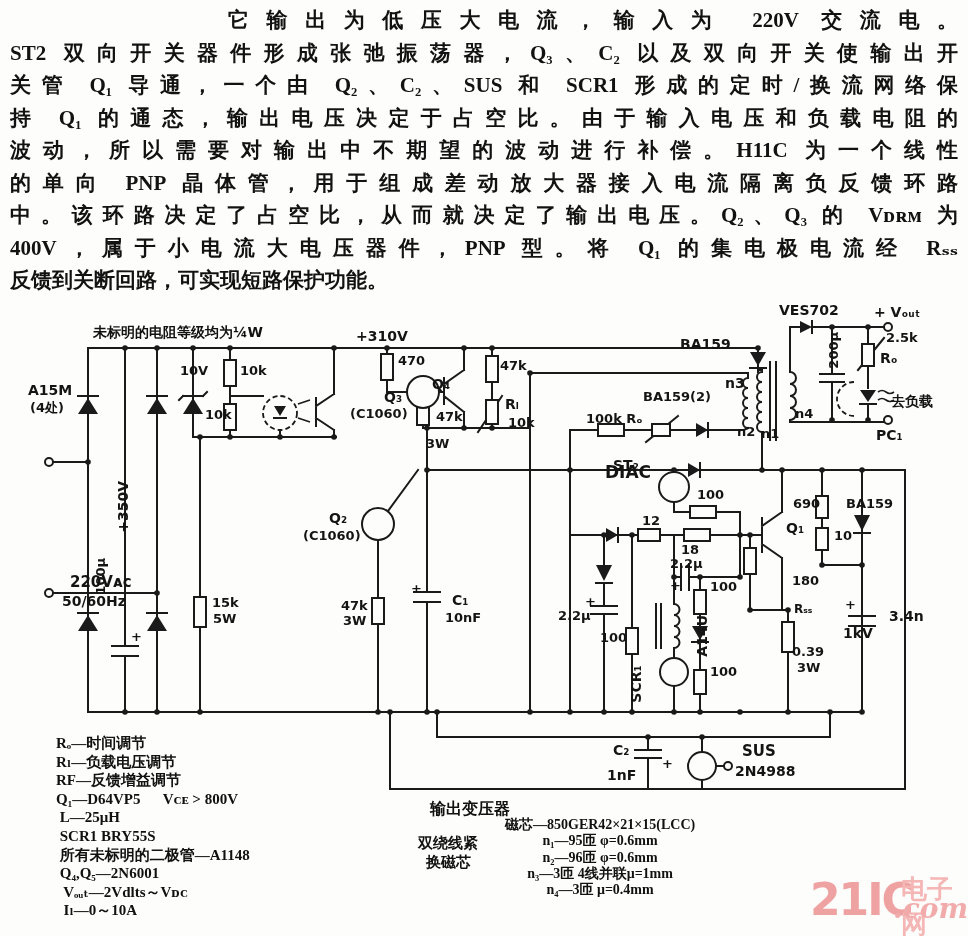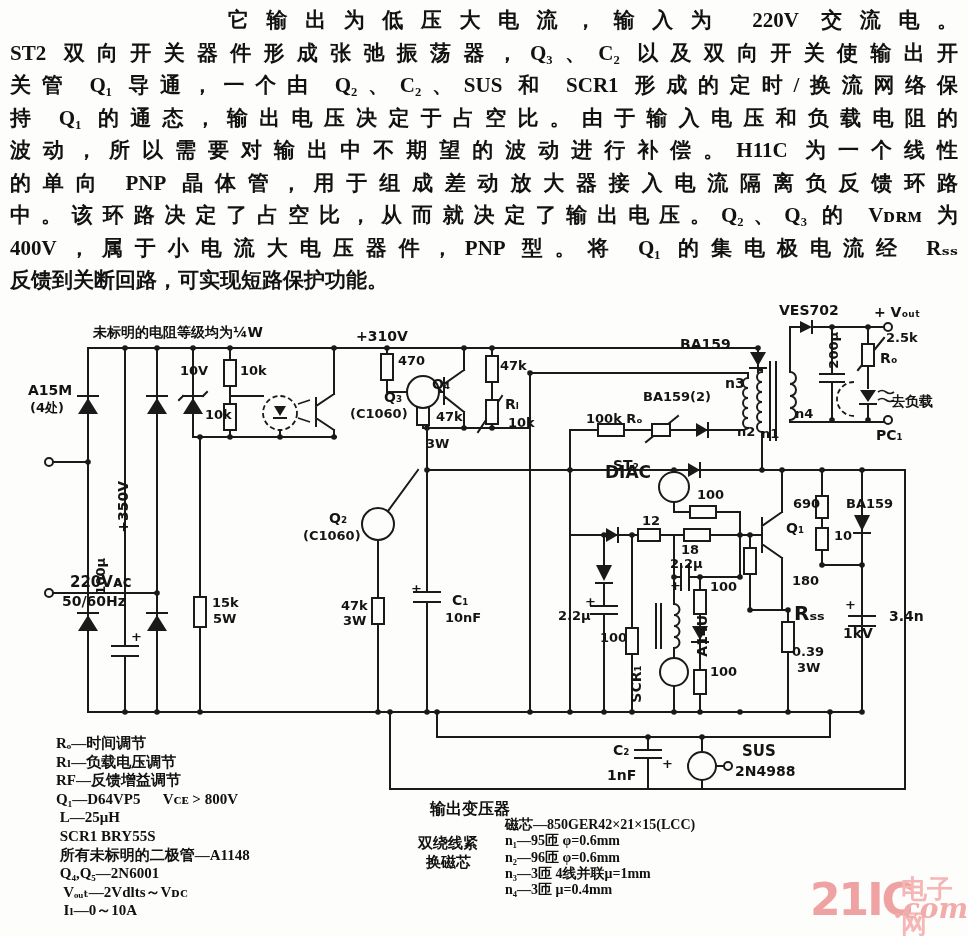--- a/index.html
+++ b/index.html
@@ -28,21 +28,21 @@
   .top-note{position:absolute;left:93px;top:324px;font-family:"DejaVu Sans",sans-serif;
             font-size:14px;font-weight:bold;}
   
   .notes{position:absolute;left:56px;top:734px;font-size:15px;font-weight:bold;}
   .notes div{height:18.6px;line-height:18.6px;white-space:pre;}
   
   .xfmr-title{position:absolute;left:430px;top:799px;font-size:16px;font-weight:bold;}
   .xfmr-left1{position:absolute;left:418px;top:834px;font-size:15px;font-weight:bold;}
   .xfmr-left2{position:absolute;left:426px;top:853px;font-size:15px;font-weight:bold;}
   .xfmr-lines{position:absolute;left:505px;top:817px;font-size:14px;font-weight:bold;}
-  .xfmr-lines div{height:16.3px;line-height:16.3px;white-space:pre;}
+  .xfmr-lines div{height:16.3px;line-height:16.3px;white-space:pre;text-align:center;}
   
   .wm-brand{position:absolute;left:810px;top:874px;font-family:"DejaVu Sans",sans-serif;
             font-size:44px;font-weight:bold;letter-spacing:-2px;color:#efa2a2;}
   .wm-cn{position:absolute;left:901px;top:872px;font-size:26px;font-weight:bold;color:#f5b6b6;}
   .wm-com{position:absolute;left:893px;top:892px;font-family:"DejaVu Serif",serif;
           font-style:italic;font-size:28px;font-weight:bold;color:#f2abab;}
 </style>
 </head>
 <body>
 
@@ -285,21 +285,21 @@
         <span class="lbl" style="left: 642px; top: 514px;">12</span>
         <span class="lbl" style="left: 681px; top: 543px;">18</span>
         <span class="lbl" style="left: 670px; top: 557px;">2.2μ</span>
         <span class="lbl" style="left: 670px; top: 579px;">+</span>
         <span class="lbl" style="left: 786px; top: 521px; font-size: 14px;">Q₁</span>
         <span class="lbl" style="left: 793px; top: 497px;">690</span>
         <span class="lbl" style="left: 846px; top: 497px;">BA159</span>
         <span class="lbl" style="left: 834px; top: 529px;">10</span>
         <span class="lbl" style="left: 757px; top: 574px; margin-left: 35px;">180</span>
         <span class="lbl" style="left: 710px; top: 580px;">100</span>
-        <span class="lbl" style="left: 794px; top: 603px; font-size: 20px;">Rₛₛ</span>
+        <span class="lbl" style="left: 794px; top: 603px; font-size: 12px;">Rₛₛ</span>
         <span class="lbl" style="left: 792px; top: 645px;">0.39</span>
         <span class="lbl" style="left: 797px; top: 661px;">3W</span>
         <span class="lbl" style="left: 845px; top: 598px;">+</span>
         <span class="lbl" style="left: 889px; top: 609px; font-size: 14px;">3.4n</span>
         <span class="lbl" style="left: 843px; top: 626px; font-size: 14px;">1kV</span>
         <span class="lbl" style="left: 558px; top: 609px;">2.2μ</span>
         <span class="lbl" style="left: 585px; top: 595px;">+</span>
         <span class="lbl" style="left: 600px; top: 631px;">100</span>
         <span class="lbl rot" style="left: 644px; top: 688px; font-size: 14px;">SCR₁</span>
         <span class="lbl rot" style="left: 710px; top: 642px; font-size: 14px;">A14U</span>

